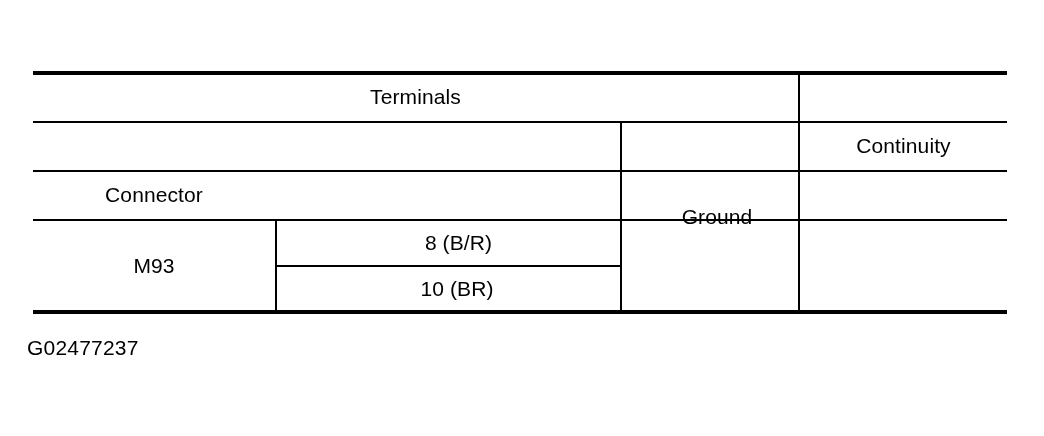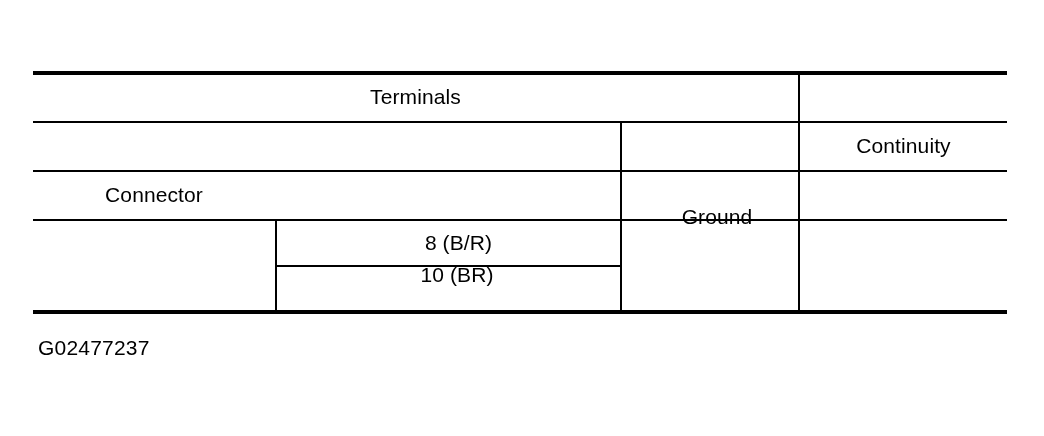--- a/index.html
+++ b/index.html
@@ -73,27 +73,27 @@
   }
 
   .c-terminals    { left: 0px;   top: 2px;   width: 765px; height: 48px; }
   .c-display      { left: 0px;   top: 52px;  width: 587px; height: 47px; }
   .c-continuity   { left: 767px; top: 2px;   width: 207px; height: 146px; }
   .c-connector    { left: 0px;   top: 101px; width: 242px; height: 47px; }
   .c-terminalwire { left: 244px; top: 101px; width: 343px; height: 47px; }
   .c-ground       { left: 589px; top: 52px;  width: 176px; height: 189px; margin-left: 7px; }
   .c-m93          { left: 0px;   top: 150px; width: 242px; height: 91px; }
   .c-wire0        { left: 244px; top: 150px; width: 343px; height: 44px; padding-left: 10px; }
-  .c-wire1        { left: 244px; top: 182px; width: 360px; height: 45px; }
+  .c-wire1        { left: 244px; top: 196px; width: 360px; height: 45px; }
   .c-result       { left: 767px; top: 150px; width: 207px; height: 91px; }
 
   
   .caption {
     position: absolute;
-    left: 38px;
+    left: 27px;
     top: 336px;
     font-size: 21px;
     letter-spacing: 0.2px;
     white-space: nowrap;
     color: #000000;
   }
 </style>
 </head>
 <body>
 
@@ -115,20 +115,21 @@
     <div class="cell c-terminals">Terminals</div>
 
 
     <div class="cell c-continuity">Continuity</div>
 
     <div class="cell c-connector">Connector</div>
 
 
     <div class="cell c-ground">Ground</div>
 
+    <div class="cell c-m93">M93</div>
 
     <div class="cell c-wire0">8 (B/R)</div>
 
     <div class="cell c-wire1">10 (BR)</div>
 
 
   </div>
 
   <div class="caption">G02477237</div>
 

